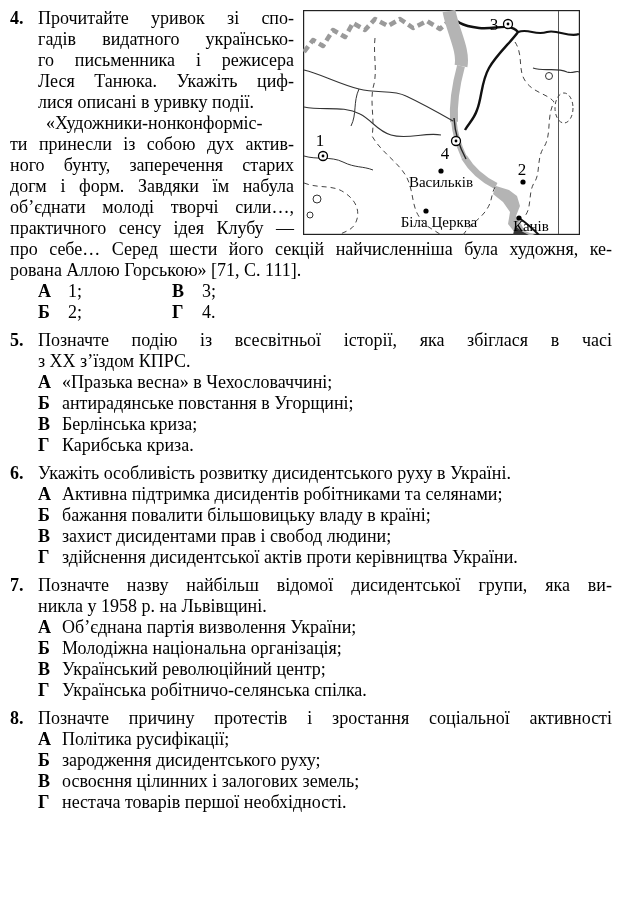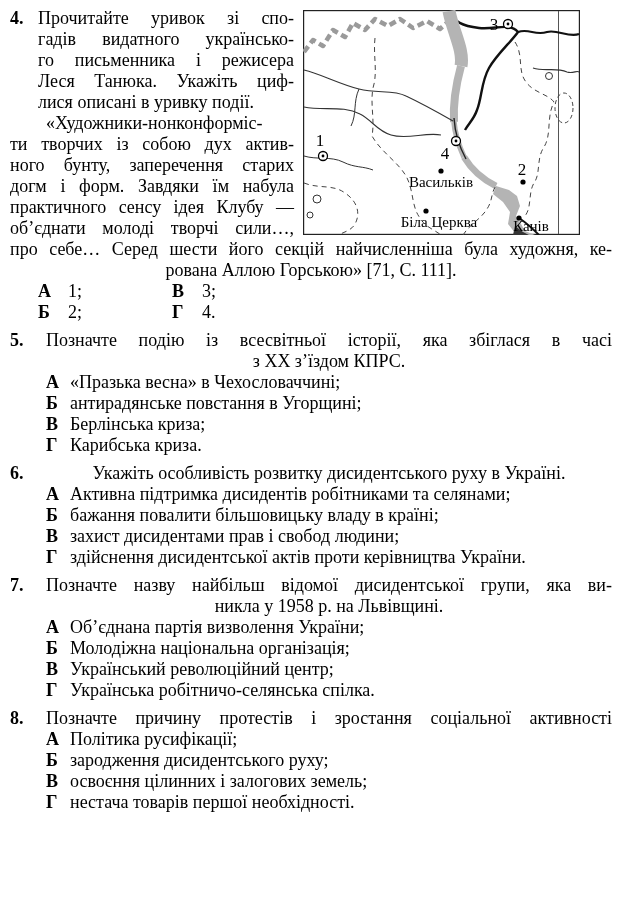--- a/index.html
+++ b/index.html
@@ -2,34 +2,34 @@
 <html><head>
 <meta charset="utf-8">
 <style>
   html,body{margin:0;padding:0;}
   body{
     width:623px;height:900px;background:#fff;color:#000;
     font-family:"Liberation Serif", serif;font-size:18px;overflow:hidden;
   }
   .page{padding:8px 11px 0 10px;position:relative;}
   .ln{line-height:21px;white-space:nowrap;}
-  .wln{line-height:21px;text-align:center;}
+  .wln{line-height:21px;}
   .jl{text-align:justify;text-align-last:justify;white-space:normal;}
   .question{position:relative;}
   .qrow{display:flex;}
   .qnum{font-weight:bold;flex:0 0 28px;width:28px;line-height:21px;}
   .q4 .narrow{width:284px;}
   .q4 .stemcol{width:256px;}
   .q4 .quote-first{padding-left:36px;width:248px;}
   .mapfig{position:absolute;left:293px;top:2px;width:277px;height:225px;}
   .optgrid{margin-left:28px;line-height:21px;}
   .optgrid .row{display:flex;}
   .ol{font-weight:bold;flex:0 0 30px;}
   .ov{flex:0 0 104px;}
-  .stem{flex:1 1 auto;margin-left:8px;}
+  .stem{flex:1 1 auto;}
   .opt{display:flex;line-height:21px;}
   .opt .letter{font-weight:bold;flex:0 0 24px;}
   .opt .text{flex:1 1 auto;}
   .qblock{margin-top:7px;}
   svg text{font-family:"Liberation Serif", serif;fill:#000;}
 </style>
 </head>
 <body>
 
 <div class="page">
@@ -113,25 +113,25 @@
       <div class="stemcol">
         <div class="ln jl">Прочитайте уривок зі спо-</div>
         <div class="ln jl">гадів видатного українсько-</div>
         <div class="ln jl">го письменника і режисера</div>
         <div class="ln jl">Леся Танюка. Укажіть циф-</div>
         <div class="ln">лися описані в уривку події.</div>
       </div>
     </div>
     <div class="narrow">
       <div class="ln jl quote-first">«Художники-нонконформіс-</div>
-      <div class="ln jl">ти творчих із собою дух актив-</div>
+      <div class="ln jl">ти принесли із собою дух актив-</div>
       <div class="ln jl">ного бунту, заперечення старих</div>
       <div class="ln jl">догм і форм. Завдяки їм набула</div>
+      <div class="ln jl">об’єднати молоді творчі сили…,</div>
       <div class="ln jl">практичного сенсу ідея Клубу —</div>
-      <div class="ln jl">об’єднати молоді творчі сили…,</div>
     </div>
     <div class="wln jl">про себе… Серед шести його секцій найчисленніша була художня, ке-</div>
     <div class="wln">рована Аллою Горською» [71, С. 111].</div>
     <div class="optgrid">
       <div class="row">
         <span class="ol">А</span>
         <span class="ov">1;</span>
         <span class="ol">В</span>
         <span class="ov">3;</span>
       </div>

